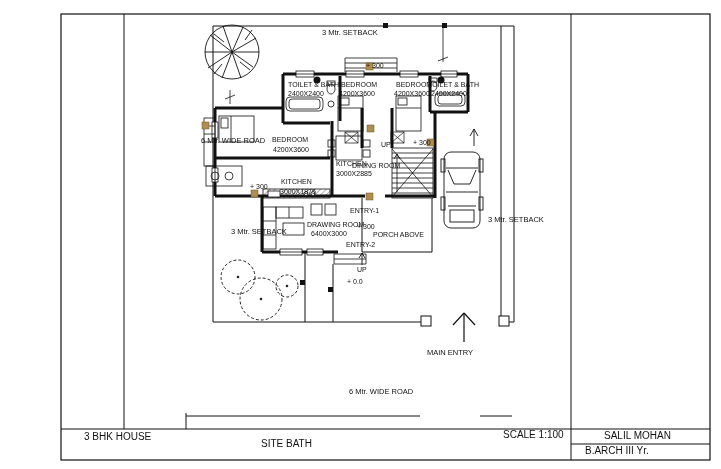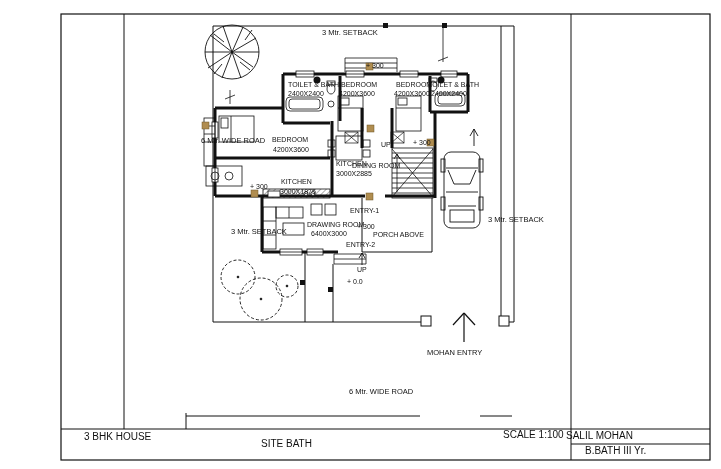--- a/index.html
+++ b/index.html
@@ -344,22 +344,22 @@
   <div class="lbl" style="left:311px;top:230px">6400X3000</div>
 
   <div class="lbl" style="left:350px;top:207px">ENTRY-1</div>
   <div class="lbl" style="left:357px;top:223px">+ 300</div>
   <div class="lbl" style="left:373px;top:231px">PORCH ABOVE</div>
   <div class="lbl" style="left:346px;top:241px">ENTRY-2</div>
   <div class="lbl" style="left:357px;top:266px">UP</div>
   <div class="lbl" style="left:347px;top:278px">+ 0.0</div>
 
   <div class="lbl fs75" style="left:488px;top:216px">3 Mtr. SETBACK</div>
-  <div class="lbl fs75" style="left:427px;top:349px">MOHAN ENTRY</div>
+  <div class="lbl fs75" style="left:427px;top:349px">MAIN ENTRY</div>
   <div class="lbl fs75" style="left:349px;top:388px">6 Mtr. WIDE ROAD</div>
 
   <div class="lbl fs8" style="left:84px;top:433px">3 BHK HOUSE</div>
   <div class="lbl fs8 b" style="left:261px;top:440px">SITE BATH</div>
   <div class="lbl fs8 b" style="left:503px;top:431px">SCALE 1:100</div>
-  <div class="lbl fs8 b" style="left:566px;top:432px">SALIL MOHAN</div>
-  <div class="lbl fs8 b" style="left:585px;top:447px">B.BATH III Yr.</div>
+  <div class="lbl fs8 b" style="left:604px;top:432px">SALIL MOHAN</div>
+  <div class="lbl fs8 b" style="left:585px;top:447px">B.ARCH III Yr.</div>
 
 </div>
 
 </body></html>

